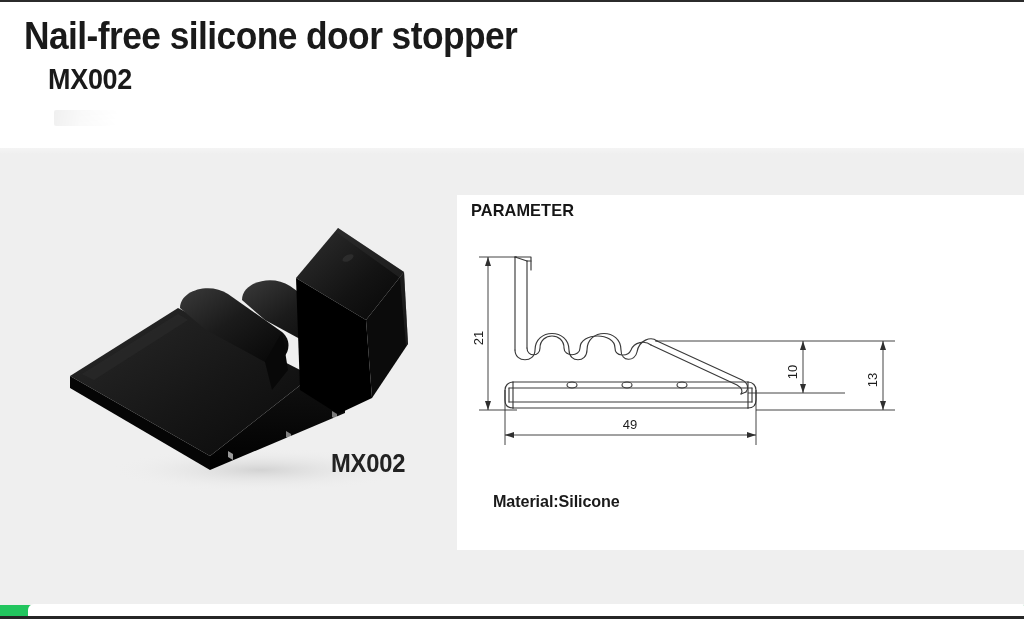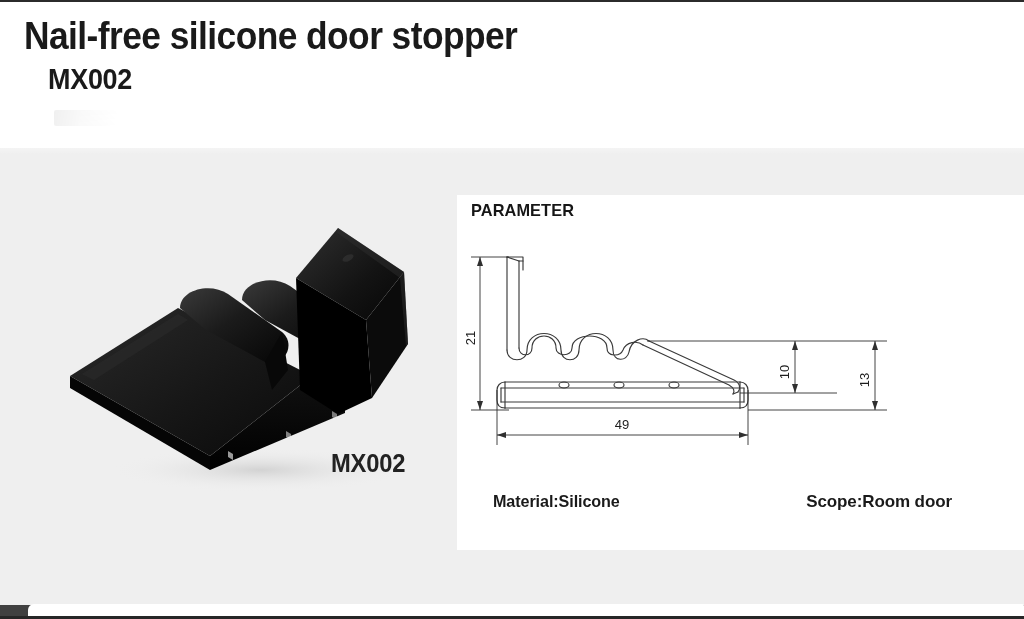--- a/index.html
+++ b/index.html
@@ -10,21 +10,21 @@
   body {
     font-family: "Liberation Sans", sans-serif;
     -webkit-font-smoothing: antialiased;
   }
 
   .page {
     position: relative;
     width: 1024px;
     height: 619px;
     overflow: hidden;
-    background: #404040;
+    background: #22c55e;
   }
 
   
   .edge-rule-top {
     position: absolute;
     left: 0; top: 0;
     width: 1024px; height: 2px;
     background: #2b2b2b;
   }
   .edge-rule-bottom {
@@ -145,21 +145,21 @@
     top: 6px;
     font-size: 17px;
     font-weight: 700;
     color: #161616;
     letter-spacing: 0.1px;
     transform: scaleX(0.96);
     transform-origin: left top;
   }
   .drawing-holder {
     position: absolute;
-    left: 0;
+    left: 8px;
     top: 35px;
     width: 511px;
     height: 225px;
     text-decoration: underline;
   }
   .drawing-holder svg { display: block; }
 
   .param-footer {
     position: absolute;
     left: 0;
@@ -376,21 +376,20 @@
           <text class="dim-text-rot" x="332" y="142" transform="rotate(-90 332 142)" text-anchor="middle">10</text>
 
           <text class="dim-text-rot" x="412" y="150" transform="rotate(-90 412 150)" text-anchor="middle">13</text>
 
           <text class="dim-text" x="165" y="199" text-anchor="middle">49</text>
         </svg>
       </div>
 
       <div class="param-footer">
         <div class="material-label">Material:Silicone</div>
-        <div class="scope-label">Scope:Room door</div>
       </div>
     </div>
   </div>
 
   <div class="bottom-strip"></div>
   <div class="edge-rule-bottom"></div>
 
 </div>
 
 </body></html>

